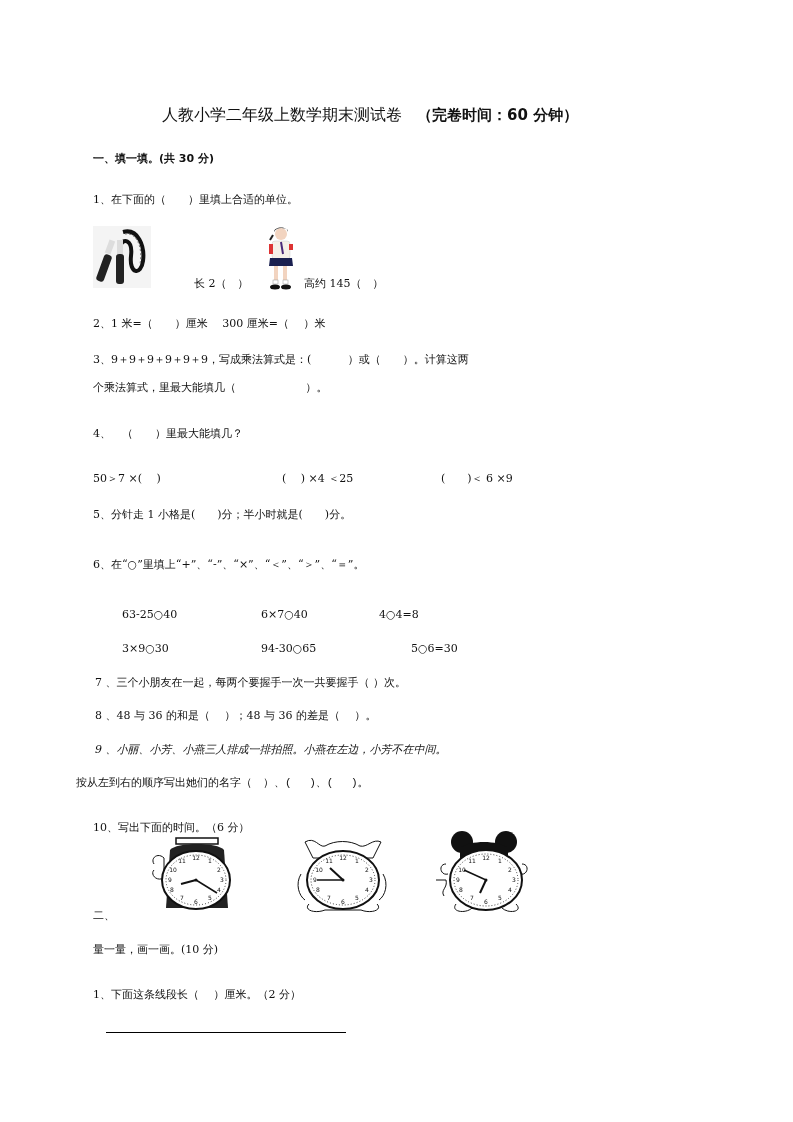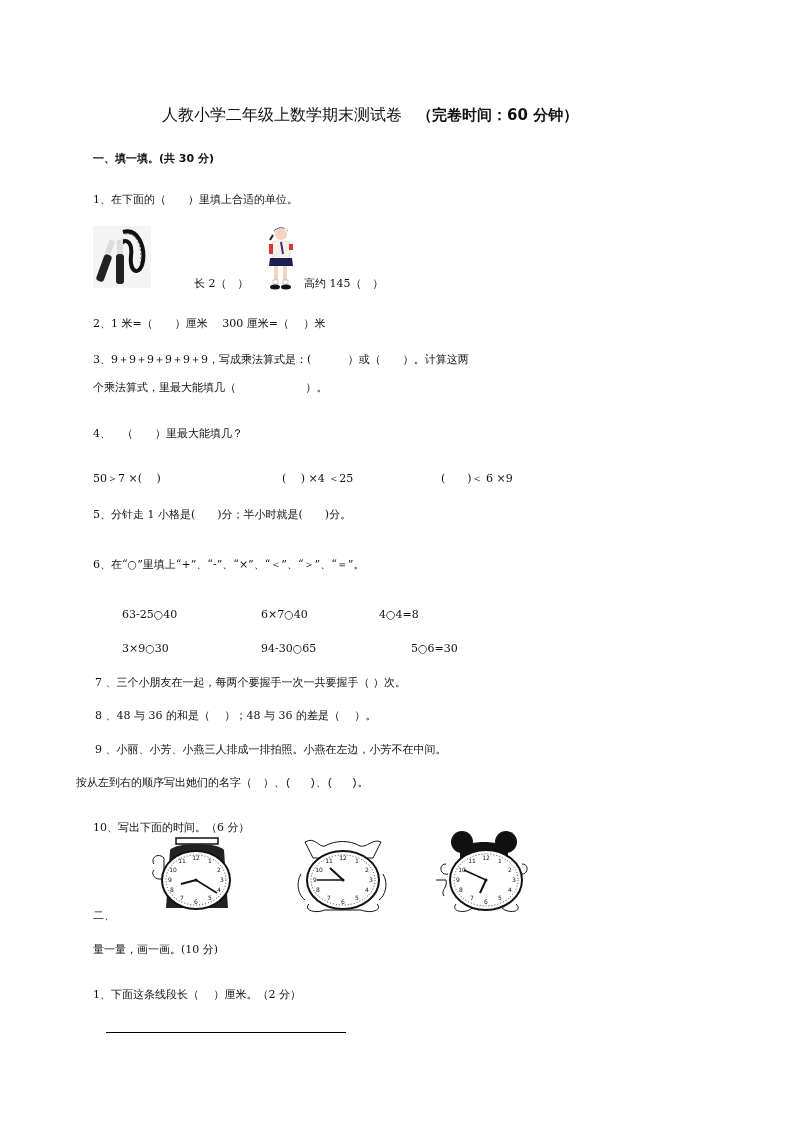--- a/index.html
+++ b/index.html
@@ -69,21 +69,21 @@
 <div class="line" style="left:93px; top:555px;">6、在“○”里填上“+”、“-”、“×”、“＜”、“＞”、“＝”。</div>
 <div class="line" style="left:122px; top:605px;">63-25○40</div>
 <div class="line" style="left:261px; top:605px;">6×7○40</div>
 <div class="line" style="left:379px; top:605px;">4○4=8</div>
 <div class="line" style="left:122px; top:639px;">3×9○30</div>
 <div class="line" style="left:261px; top:639px;">94-30○65</div>
 <div class="line" style="left:411px; top:639px;">5○6=30</div>
 
 <div class="line" style="left:95px; top:673px;">7 、三个小朋友在一起，每两个要握手一次一共要握手（ ）次。</div>
 <div class="line" style="left:95px; top:706px;">8 、48 与 36 的和是（　 ）；48 与 36 的差是（　 ）。</div>
-<div class="line" style="left:95px; top:740px;">9 、小丽、小芳、小燕三人排成一排拍照。小燕在左边，小芳不在中间。</div>
+<div class="line" style="left:95px; top:740px;font-style:italic;">9 、小丽、小芳、小燕三人排成一排拍照。小燕在左边，小芳不在中间。</div>
 <div class="line" style="left:76px; top:773px;font-family:Liberation Mono, monospace;">按从左到右的顺序写出她们的名字（　）、(　 )、(　 )。</div>
 
 <div class="line" style="left:93px; top:806px;margin-top:12px;">10、写出下面的时间。（6 分）</div>
 
 <svg class="clock" style="left:148px; top:836px;" width="96" height="80" viewBox="0 0 96 80">
   <rect x="28" y="2" width="42" height="6" fill="#fff" stroke="#111" stroke-width="1.5"></rect>
   <path d="M22 14 C28 6 70 6 76 14 L80 72 L18 72 Z" fill="#222"></path>
   <path d="M6 28 C2 22 10 16 16 22 L16 42 C8 46 2 38 6 34" fill="#fff" stroke="#111" stroke-width="1"></path>
   <ellipse cx="48" cy="44" rx="34" ry="29" fill="#fff" stroke="#111" stroke-width="2"></ellipse>
   <ellipse cx="48" cy="44" rx="30" ry="25" fill="none" stroke="#111" stroke-width="0.8" stroke-dasharray="1 2"></ellipse>

